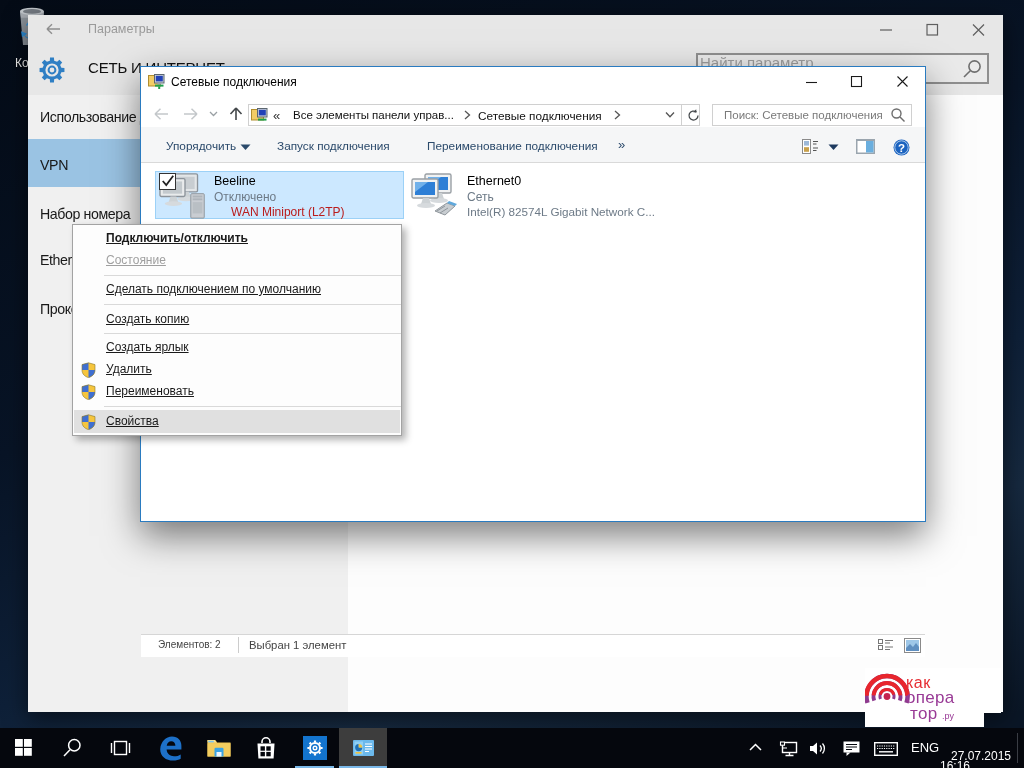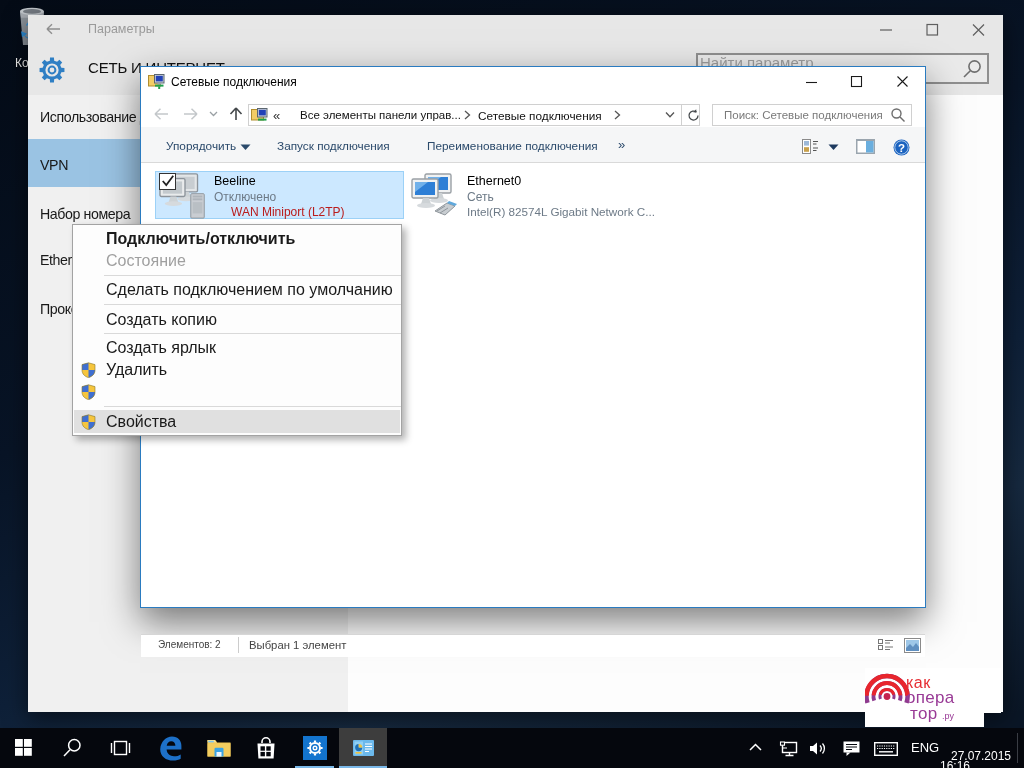--- a/index.html
+++ b/index.html
@@ -5,24 +5,24 @@
 html,body{width:1024px;height:768px;overflow:hidden;}
 body{position:relative;background:linear-gradient(160deg,#040b16 0%,#081426 40%,#0e2038 62%,#16293f 75%,#0a1626 95%);}
 .abs{position:absolute;}
 
 #settings{left:28px;top:15px;width:975px;height:697px;background:#fdfdfd;box-shadow:0 6px 22px rgba(0,0,0,.55);}
 #sethead{left:0;top:0;width:975px;height:80px;background:#e7e7e7;}
 #sideb{left:0;top:80px;width:320px;height:617px;background:#f0f0f0;}
 .snav{left:12px;height:22px;line-height:22px;font-size:14.2px;letter-spacing:-0.4px;color:#191919;white-space:nowrap;}
 #vpnrow{left:0;top:124px;width:320px;height:48px;background:#9ac3e3;}
 
-#explorer{left:140px;top:66px;width:786px;height:542px;background:#fff;border:1px solid #2a7bc0;box-shadow:0 14px 34px rgba(0,0,0,.5);}
+#explorer{left:140px;top:66px;width:786px;height:456px;background:#fff;border:1px solid #2a7bc0;box-shadow:0 14px 34px rgba(0,0,0,.5);}
 
 #ctx{left:72px;top:224px;width:330px;height:212px;background:#fdfdfd;border:1px solid #a3a3a3;box-shadow:4px 4px 7px rgba(0,0,0,.3);}
-.mi{left:0;width:328px;height:21px;font-size:16px;color:#1a1a1a;line-height:21px;padding-left:33px;white-space:nowrap;}
+.mi{left:0;width:328px;height:21px;font-size:12px;color:#1a1a1a;line-height:21px;padding-left:33px;white-space:nowrap;text-decoration:underline;}
 .msep{left:31px;width:297px;height:1px;background:#d9d9d9;}
 
 #taskbar{left:0;top:728px;width:1024px;height:40px;background:#05070d;}
 .trayt{color:#fff;font-size:13px;}
 </style></head>
 <body>
 
 <svg class="abs" style="left:17px;top:3px" width="30" height="44" viewBox="0 0 30 42" preserveAspectRatio="none">
  <path d="M3 8 L27 8 L24 40 L6 40 Z" fill="#8d949c"></path>
  <path d="M3 8 L27 8 L26 14 L4 14 Z" fill="#a8adb4"></path>
@@ -95,21 +95,21 @@
   <path d="M83 14 V2 M83 2 L77.5 8 M83 2 L88.5 8" fill="none" stroke="#44484b" stroke-width="1.6"></path>
  </svg>
  <div class="abs" style="left:107px;top:37px;width:452px;height:22px;border:1px solid #d0d0d0;background:#fff;"></div>
  <svg class="abs" style="left:110px;top:40px" width="17" height="17" viewBox="0 0 17 17">
   <rect x="0.5" y="2.5" width="12" height="10.5" fill="#f3cd66" stroke="#b08d2f" stroke-width="1"></rect>
   <rect x="6.5" y="1.5" width="9.5" height="8.5" fill="#cdd3da" stroke="#5b6670" stroke-width="1"></rect>
   <rect x="7.8" y="2.8" width="7" height="5.6" fill="#2242b8"></rect>
   <rect x="7" y="11.6" width="8.5" height="2" fill="#1fa04c"></rect>
  </svg>
  <div class="abs" style="left:132px;top:41px;font-size:13px;color:#333;">«</div>
- <div class="abs" style="left:152px;top:42px;font-size:11.5px;color:#111;margin-left:7px;">Все элементы панели управ...</div>
+ <div class="abs" style="left:152px;top:42px;font-size:11.5px;color:#111;">Все элементы панели управ...</div>
  <svg class="abs" style="left:322px;top:43px" width="8" height="10" viewBox="0 0 8 10">
       <path d="M2 1 L6.5 5 L2 9" fill="none" stroke="#555" stroke-width="1.3"></path>
     </svg>
  <div class="abs" style="left:337px;top:42px;font-size:11.8px;color:#111;">Сетевые подключения</div>
  <svg class="abs" style="left:472px;top:43px" width="8" height="10" viewBox="0 0 8 10">
       <path d="M2 1 L6.5 5 L2 9" fill="none" stroke="#555" stroke-width="1.3"></path>
     </svg>
  <svg class="abs" style="left:523px;top:44px" width="12" height="8" viewBox="0 0 12 8">
       <path d="M2 1.5 L6 5.8 L10 1.5" fill="none" stroke="#555" stroke-width="1.3"></path>
     </svg>
@@ -225,20 +225,21 @@
 <div id="ctx" class="abs">
  <div class="mi abs" style="top:3px;font-weight:bold;">Подключить/отключить</div>
  <div class="mi abs" style="top:25px;color:#9f9f9f;">Состояние</div>
  <div class="msep abs" style="top:50px;"></div>
  <div class="mi abs" style="top:54px;">Сделать подключением по умолчанию</div>
  <div class="msep abs" style="top:79px;"></div>
  <div class="mi abs" style="top:84px;">Создать копию</div>
  <div class="msep abs" style="top:108px;"></div>
  <div class="mi abs" style="top:112px;">Создать ярлык</div>
  <div class="mi abs" style="top:134px;">Удалить</div>
+ <div class="mi abs" style="top:156px;">Переименовать</div>
  <div class="msep abs" style="top:181px;"></div>
  <div class="abs" style="left:1px;top:185px;width:326px;height:23px;background:#e0e0e0;"></div>
  <div class="mi abs" style="top:186px;">Свойства</div>
  <svg class="abs shield" style="left:8px;top:137px" width="15" height="16" viewBox="0 0 15 16">
       <path d="M7.5 0.8 L14 2.6 V8 C14 12.2 11 14.6 7.5 15.6 C4 14.6 1 12.2 1 8 V2.6 Z" fill="#f6c53d"></path>
       <path d="M7.5 0.8 L1 2.6 V8 H7.5 Z" fill="#3f6fd0"></path>
       <path d="M7.5 8 H14 C14 12.2 11 14.6 7.5 15.6 Z" fill="#3f6fd0"></path>
       <path d="M7.5 0.8 L14 2.6 V8 C14 12.2 11 14.6 7.5 15.6 C4 14.6 1 12.2 1 8 V2.6 Z" fill="none" stroke="#8a7a30" stroke-width="0.6"></path>
     </svg>
  <svg class="abs shield" style="left:8px;top:159px" width="15" height="16" viewBox="0 0 15 16">

